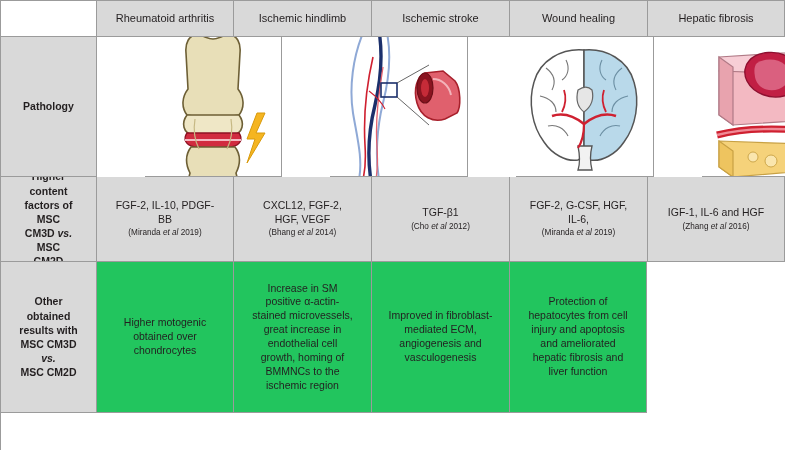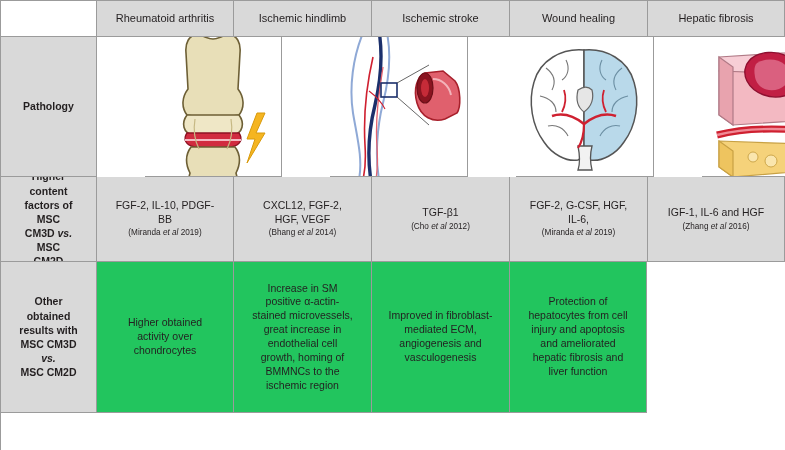--- a/index.html
+++ b/index.html
@@ -313,19 +313,19 @@
 
   <div class="row row-other">
     <div class="cell rowlabel c0">
       <div>
         <span>Other obtained</span><br>
         <span>results with</span><br>
         <span>MSC CM3D </span><em>vs.</em><br>
         <span>MSC CM2D</span>
       </div>
     </div>
-    <div class="cell other-cell c1">Higher obtained activity over chondrocytes</div>
+    <div class="cell other-cell c1">Higher motogenic obtained over chondrocytes</div>
     <div class="cell other-cell c2">Increase in SM positive α-actin-stained microvessels, great increase in endothelial cell growth, homing of BMMNCs to the ischemic region</div>
     <div class="cell other-cell c4">Improved in fibroblast-mediated ECM, angiogenesis and vasculogenesis</div>
     <div class="cell other-cell c5">Protection of hepatocytes from cell injury and apoptosis and ameliorated hepatic fibrosis and liver function</div>
   </div>
 
 </div>
 
 </body></html>

